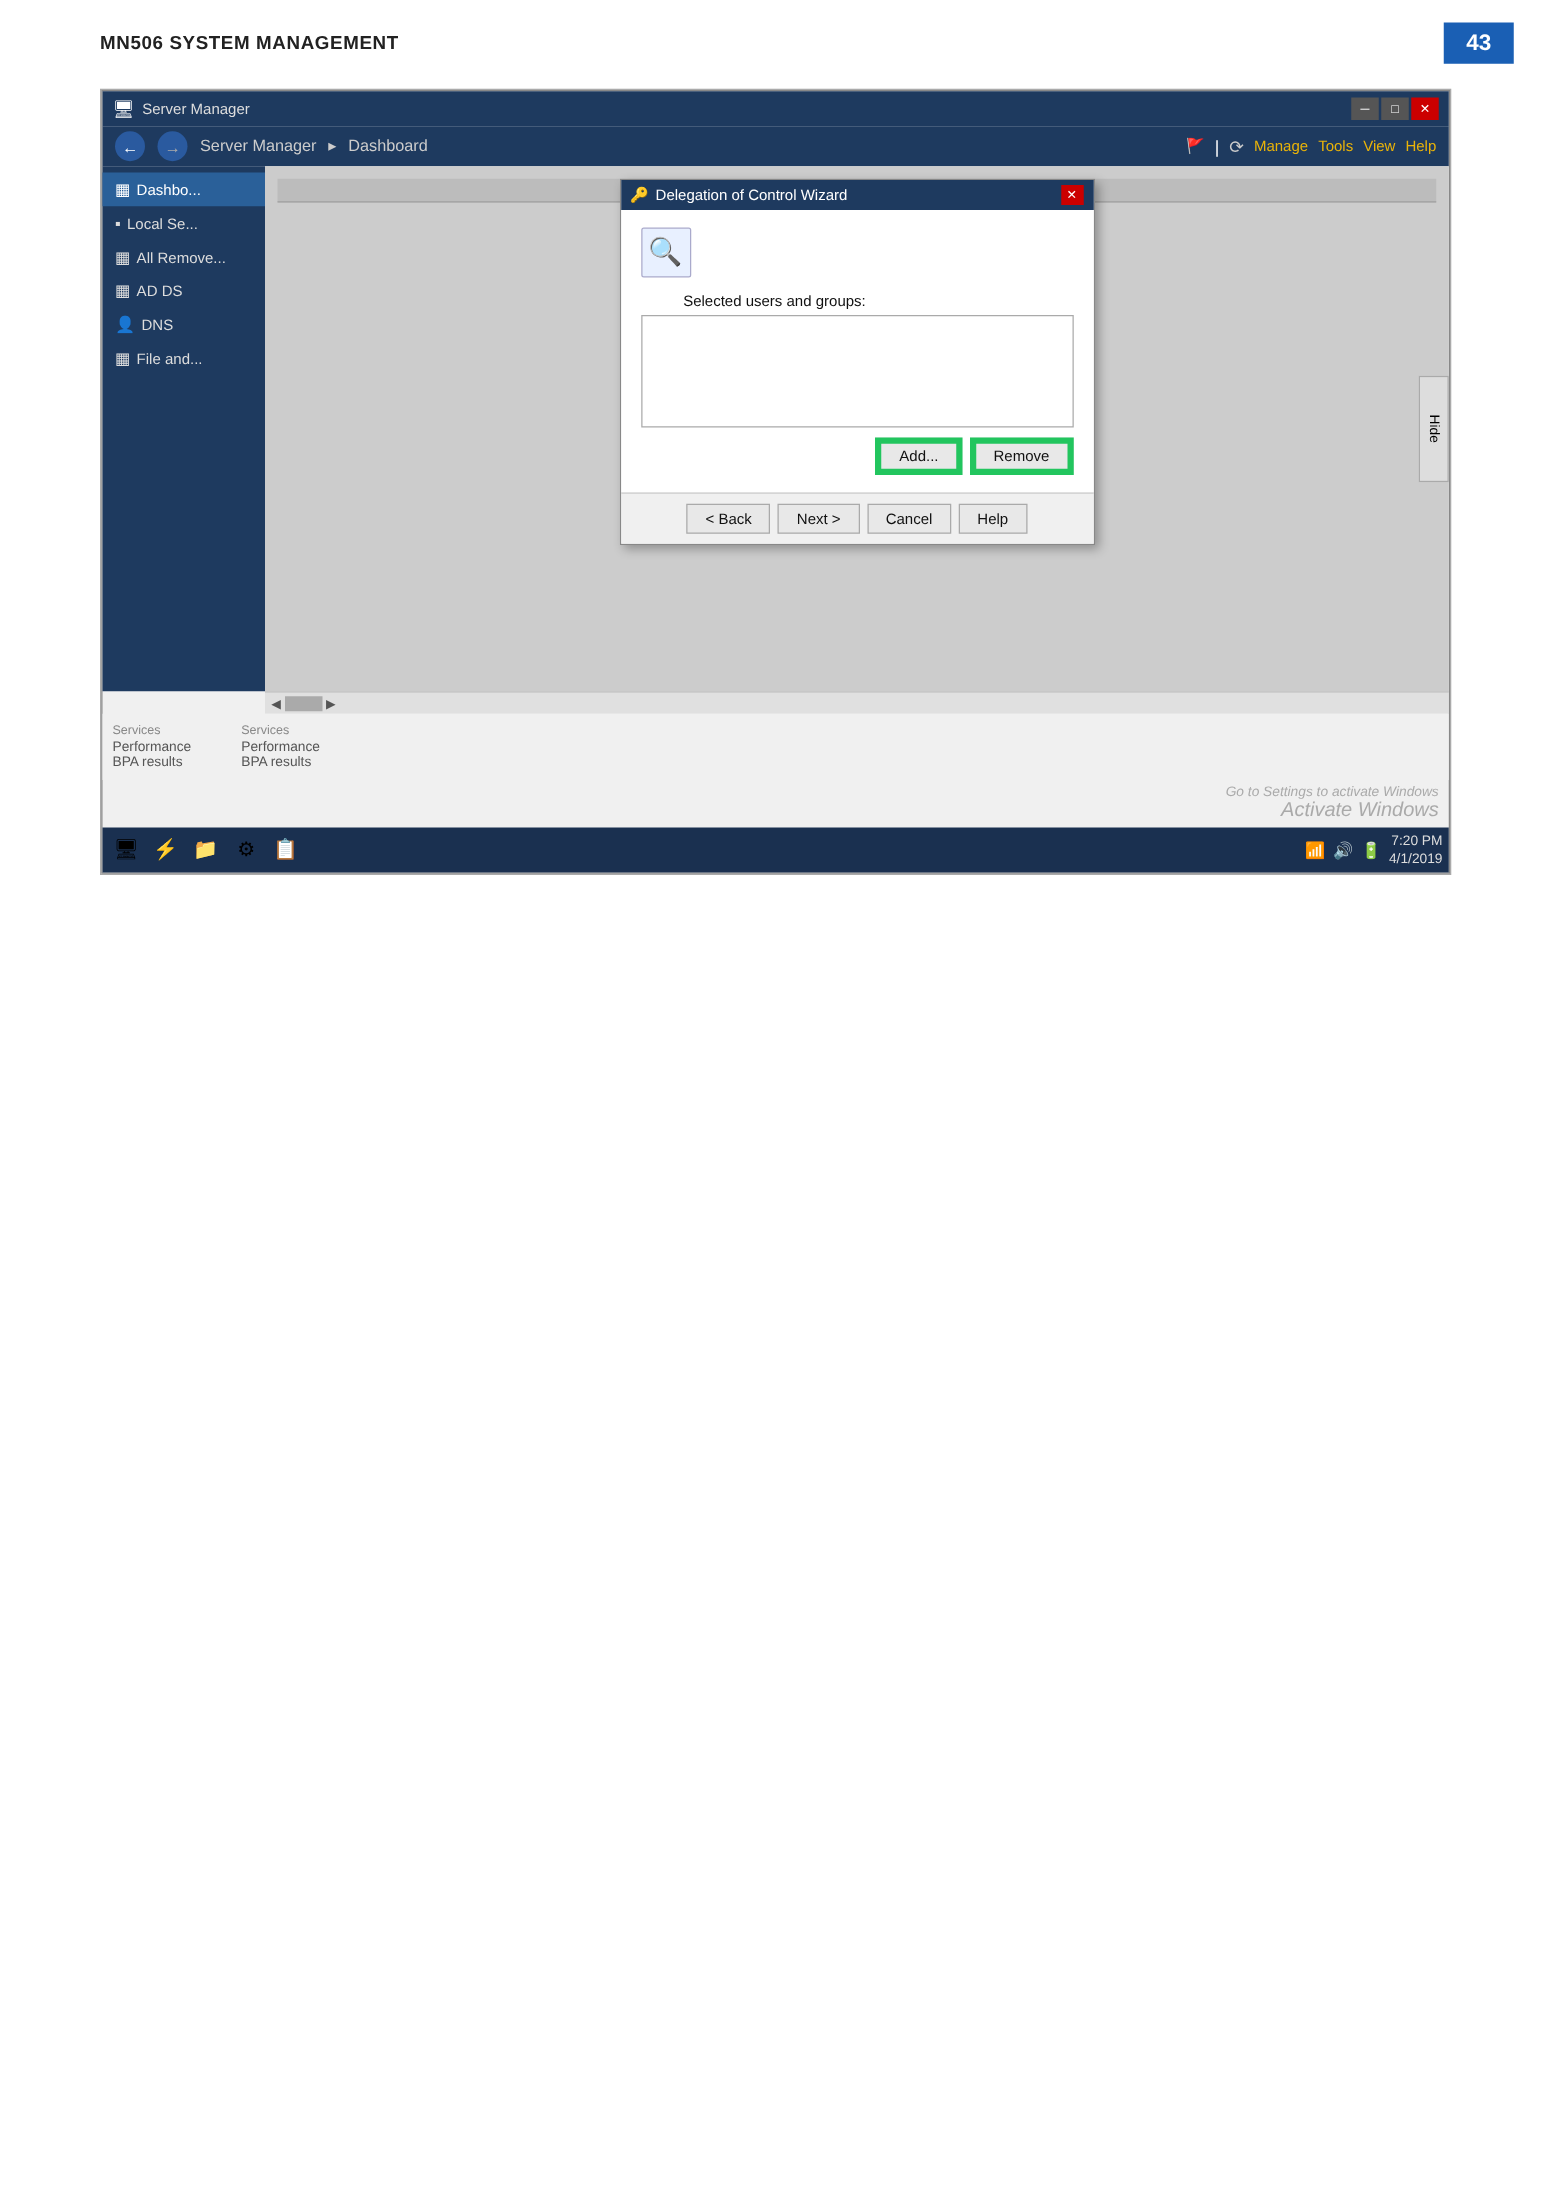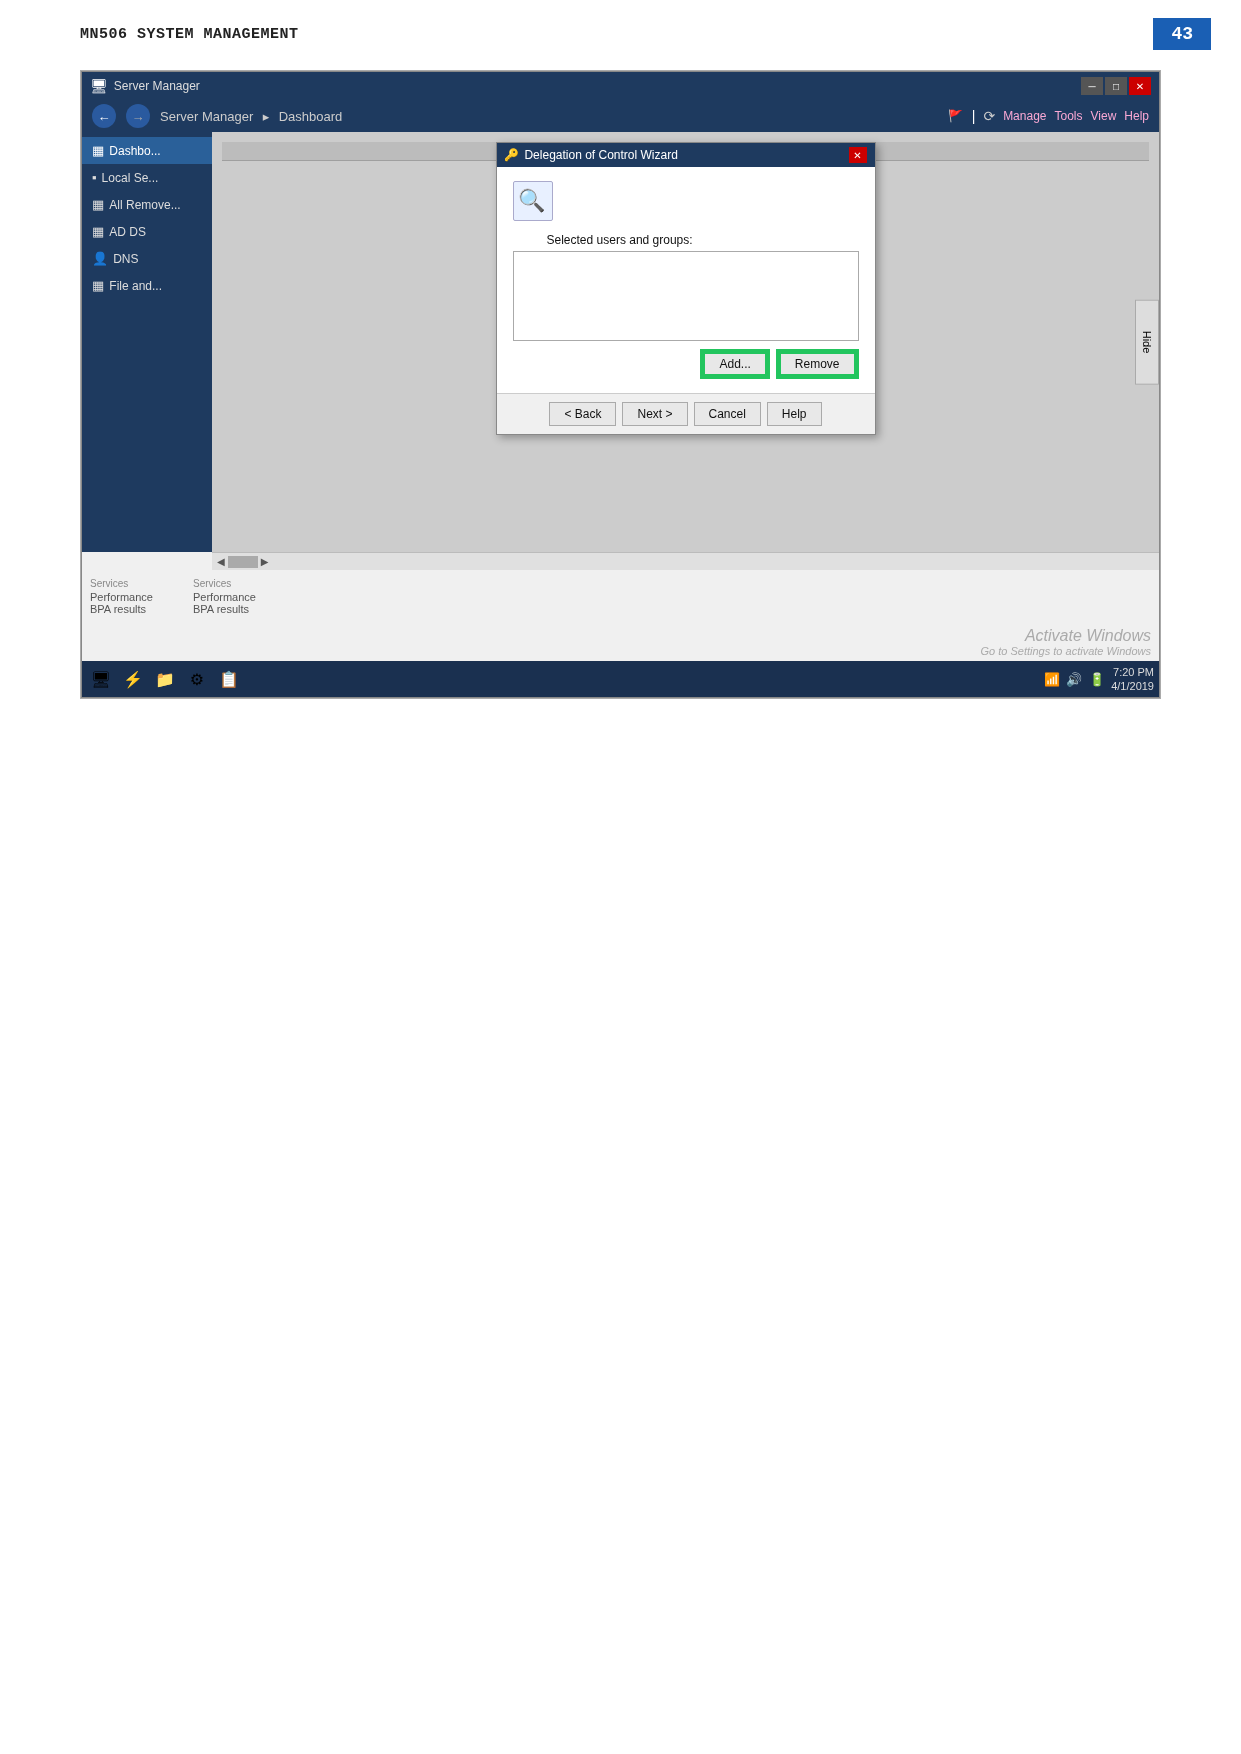--- a/index.html
+++ b/index.html
@@ -10,21 +10,20 @@
       width: 1241px;
       min-height: 1754px;
     }
 
     
     .page-header {
       display: flex;
       justify-content: space-between;
       align-items: center;
       padding: 18px 30px 10px 80px;
-      font-family: Liberation Mono, monospace;
     }
     .page-title {
       font-size: 15px;
       font-weight: bold;
       color: #222;
       letter-spacing: 0.5px;
     }
     .page-number-badge {
       background: #1a5fb4;
       color: #fff;
@@ -139,21 +138,21 @@
       align-items: center;
       gap: 8px;
       color: #ccc;
       font-size: 12px;
     }
     .nav-flag-icon {
       color: #fff;
       font-size: 14px;
     }
     .nav-menu-item {
-      color: #f9a8d4;
+      color: #eab308;
       font-size: 12px;
       cursor: pointer;
     }
 
     
     .main-content {
       display: flex;
       min-height: 420px;
       position: relative;
     }
@@ -547,22 +546,22 @@
         <div>BPA results</div>
       </div>
       <div class="status-card">
         <div class="status-card-title">Services</div>
         <div>Performance</div>
         <div>BPA results</div>
       </div>
     </div>
 
     <div class="activate-windows">
+      <div style="font-size:11px; color:#aaa;">Go to Settings to activate Windows</div>
       <div style="font-size:16px; color:#aaa;">Activate Windows</div>
-      <div style="font-size:11px; color:#aaa;">Go to Settings to activate Windows</div>
     </div>
 
     <div class="taskbar">
       <div class="taskbar-left">
         <div class="taskbar-icon">🖥</div>
         <div class="taskbar-icon">⚡</div>
         <div class="taskbar-icon">📁</div>
         <div class="taskbar-icon">⚙</div>
         <div class="taskbar-icon">📋</div>
       </div>

